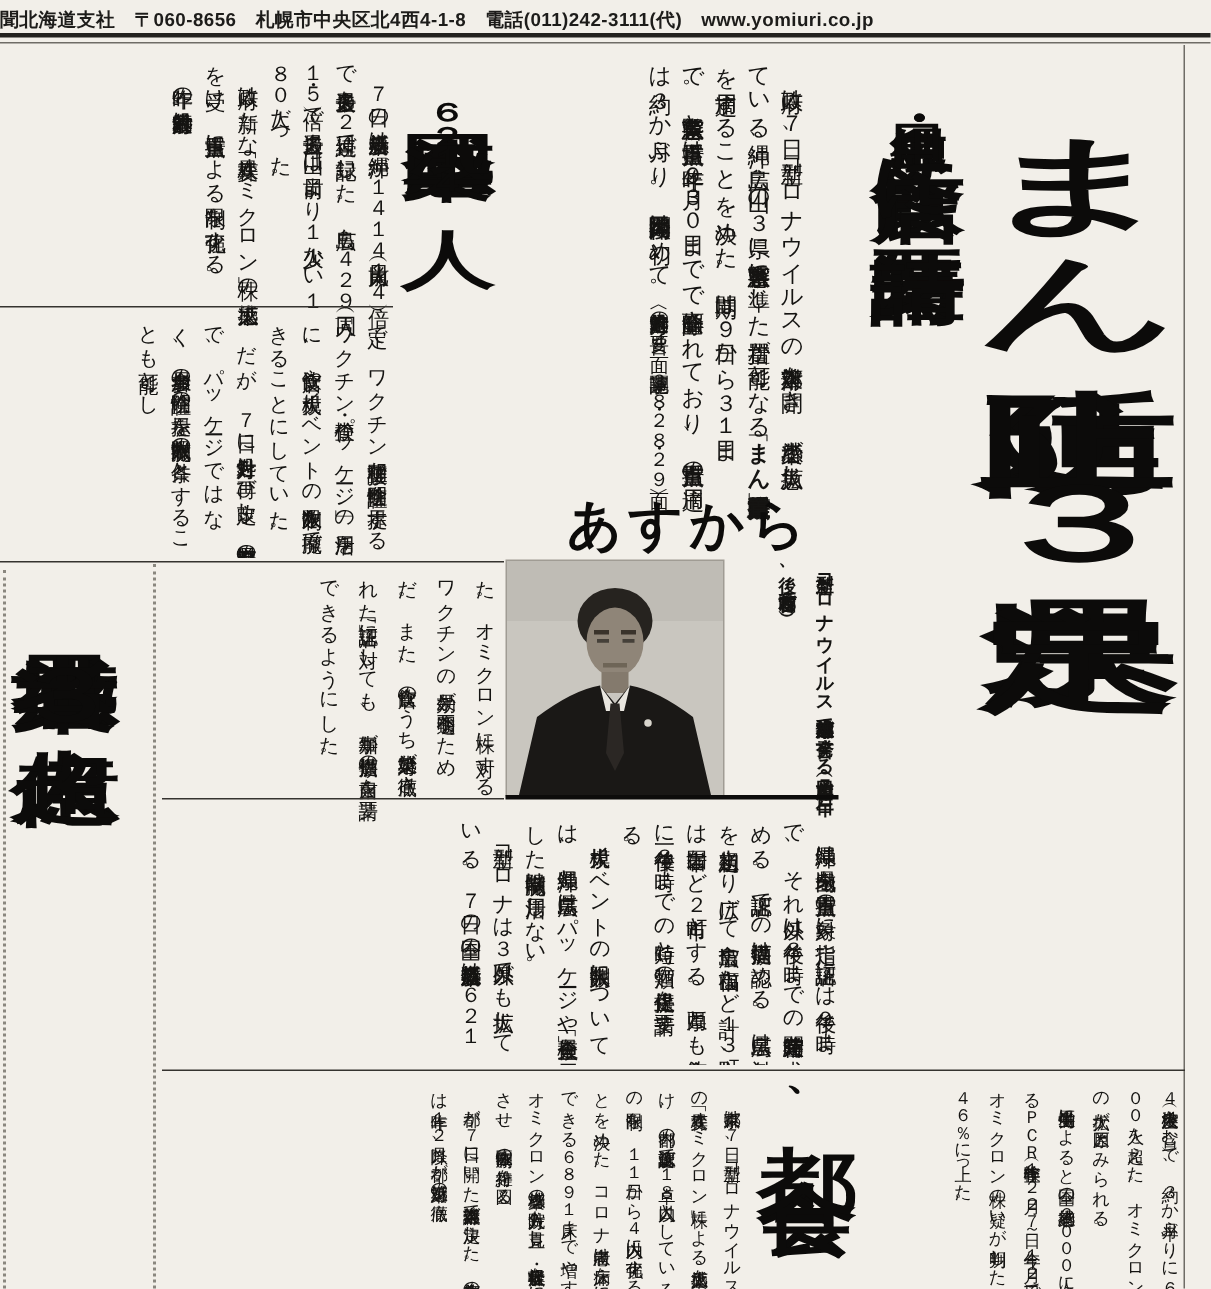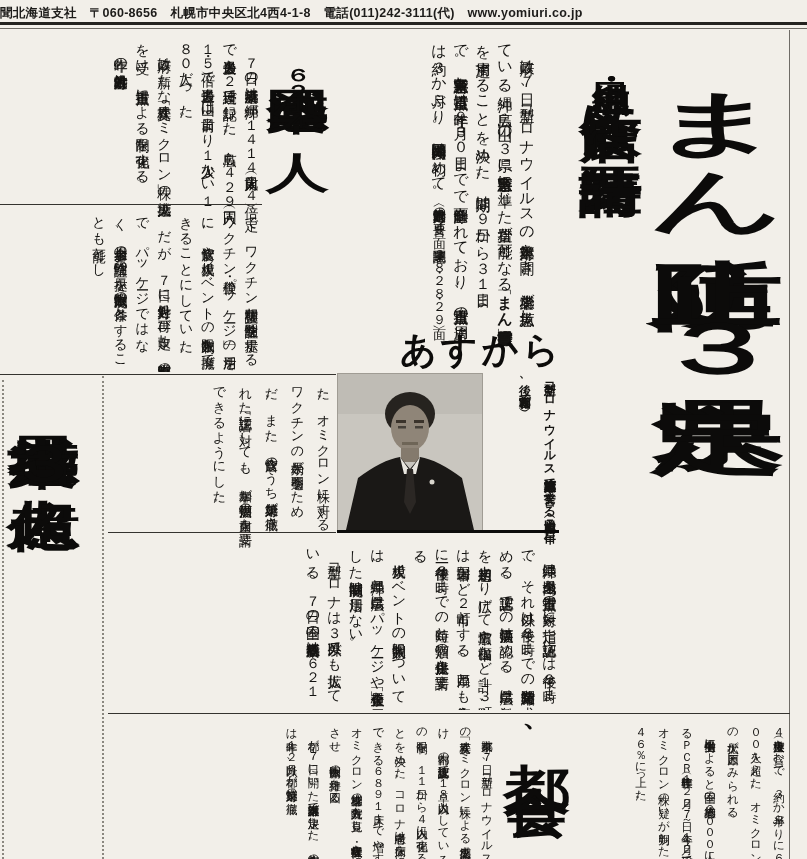--- a/index.html
+++ b/index.html
@@ -43,21 +43,21 @@
   #headline-main{ top:40px; right:22px; height:676px; font-size:71px;
                   transform:scaleX(1.85); transform-origin:100% 0; }
   #headline-sub{ top:62px; right:164px; height:640px;
                  transform:scaleX(1.3); transform-origin:100% 0; }
   #headline-sub .region{ font-size:29px; }
   #headline-sub .sub{ font-size:49px; padding-inline-start:10px; }
   #headline-national{ top:56px; left:266px; height:286px; font-size:42px;
                       font-weight:900; transform:scaleX(1.5);
                       transform-origin:0 0; }
   #headline-national .digits{ font-size:17px; letter-spacing:-1px; }
-  #dateline{ position:absolute; top:326px; left:400px; font-size:36px;
+  #dateline{ position:absolute; top:326px; left:378px; font-size:36px;
              font-weight:700; letter-spacing:4px; color:#0c0b0a; }
   #headline-world{ top:396px; left:8px; height:474px; font-size:50px;
                    transform:scaleX(1.45); transform-origin:0 0; }
   #headline-world .w2{ margin-inline-start:14px; }
   #headline-tokyo{ top:721px; left:499px; height:138px; width:56px;
                    overflow:hidden; font-size:52px;
                    transform:scaleX(1.28); transform-origin:0 0; }
   #headline-tokyo .comma{ font-size:24px; }
   
   #photo{ position:absolute; top:374px; left:338px; width:144px; height:156px;

